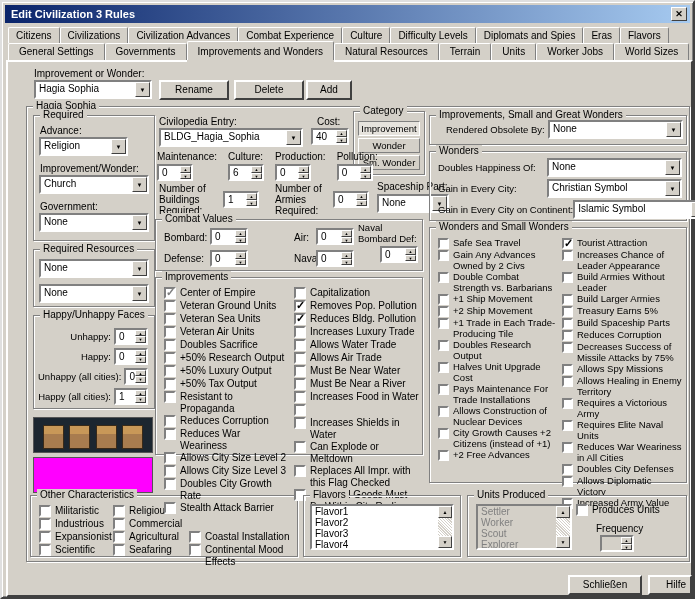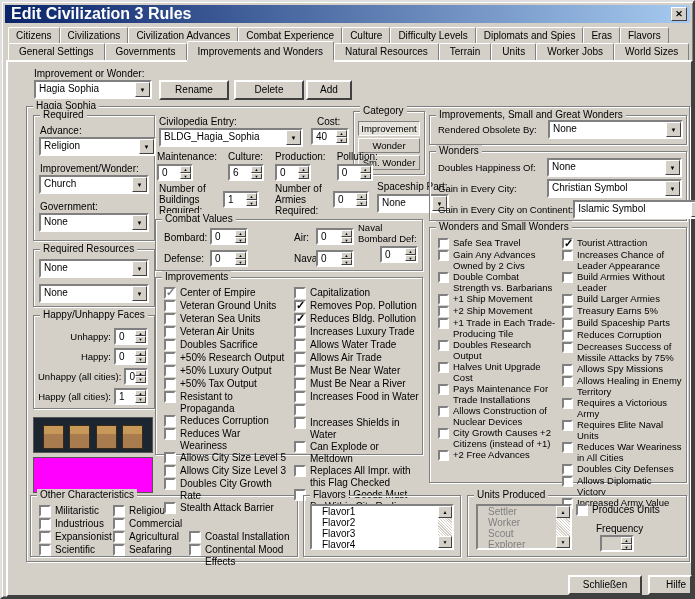--- a/index.html
+++ b/index.html
@@ -6,21 +6,21 @@
   html,body { width:695px; height:599px; overflow:hidden; }
   body { font-family:"Liberation Sans", sans-serif; font-size:10px; color:#000; background:#d4d0c8; }
 
   .win { position:relative; width:695px; height:599px; background:#d4d0c8;
          border:2px solid; border-color:#dfdfdf #404040 #404040 #dfdfdf;
          box-shadow: inset 1px 1px 0 #fff, inset -1px -1px 0 #808080; }
 
   .titlebar { position:absolute; left:3px; top:3px; right:3px; height:18px;
               background:linear-gradient(90deg,#0a246a,#a6caf0);
               display:flex; align-items:center; padding:0 3px 0 6px; }
-  .title-text { color:#fff; font-weight:bold; font-size:16px; flex:1; white-space:nowrap; }
+  .title-text { color:#fff; font-weight:bold; font-size:11px; flex:1; white-space:nowrap; }
   .tb-close { width:16px; height:14px; background:#d4d0c8; border:1px solid;
               border-color:#fff #404040 #404040 #fff; font-size:9px; line-height:12px;
               text-align:center; font-weight:bold; color:#000; }
 
   .tabrow { position:absolute; display:flex; }
   .tabs-r1 { left:6px; top:25px; height:16px; z-index:1; }
   .tabs-r2 { left:6px; top:41px; height:17px; z-index:5; }
   .tab { background:#d4d0c8; border:1px solid; border-color:#fff #808080 #808080 #fff;
          border-bottom:none; padding:2px 7px 0 7px; white-space:nowrap;
          border-radius:2px 2px 0 0; font-size:10px; }
@@ -91,21 +91,21 @@
   .cat-btn.active { border-color:#808080 #fff #fff #808080; background:#e6e3dd; }
 
   .w-rows { position:absolute; left:0; top:5px; right:4px; }
   .w-row { display:flex; align-items:center; height:21px; padding-left:8px; }
   .w-lbl { flex:1; font-size:9.5px; white-space:nowrap; }
   .w-row .dd { width:135px; flex:0 0 135px; }
 
   .listbox { position:absolute; background:#fff; border:2px solid;
              border-color:#808080 #fff #fff #808080; display:flex; overflow:hidden; }
   .lb-items { flex:1; overflow:hidden; }
-  .lb-item { font-size:10px; line-height:11px; padding-left:10px; white-space:nowrap; }
+  .lb-item { font-size:10px; line-height:11px; padding-left:3px; white-space:nowrap; }
   .listbox.disabled { background:#d4d0c8; }
   .listbox.disabled .lb-item { color:#808080; }
   .sb { width:14px; display:flex; flex-direction:column; background:#d4d0c8; }
   .sb-btn { height:12px; background:#d4d0c8; border:1px solid;
             border-color:#fff #404040 #404040 #fff; font-size:5px; line-height:10px;
             text-align:center; }
   .sb-track { flex:1; background:repeating-linear-gradient(45deg,#fff 0 1px,#d4d0c8 1px 2px); }
 
   .img-box { position:absolute; width:120px; height:36px; border:1px solid #555;
              display:flex; align-items:flex-end; justify-content:space-around;
@@ -208,21 +208,21 @@
     <button class="btn" style="left:151px;top:18px;width:70px;">Rename</button>
     <button class="btn" style="left:226px;top:18px;width:70px;">Delete</button>
     <button class="btn" style="left:298px;top:18px;width:46px;">Add</button>
 
     <div class="group" style="left:18px;top:44px;width:664px;height:456px;">
       <span class="legend">Hagia Sophia</span>
 
       <div class="group" style="left:6px;top:8px;width:122px;height:126px;">
         <span class="legend">Required</span>
         <div class="lbl" style="left:6px;top:9px;">Advance:</div>
-        <div class="dd" style="position:absolute;left:5px;top:21px;width:117px;">
+        <div class="dd" style="position:absolute;left:5px;top:21px;width:89px;">
           <span class="dd-val">Religion</span>
           <span class="dd-btn">▼</span>
         </div>
         <div class="lbl" style="left:6px;top:47px;">Improvement/Wonder:</div>
         <div class="dd" style="position:absolute;left:5px;top:59px;width:110px;">
           <span class="dd-val">Church</span>
           <span class="dd-btn">▼</span>
         </div>
         <div class="lbl" style="left:6px;top:85px;">Government:</div>
         <div class="dd" style="position:absolute;left:5px;top:97px;width:110px;">
@@ -564,21 +564,21 @@
               <span class="cb-lbl">Reduces Corruption</span>
             </div>
 
             <div class="cb-row">
               <span class="cb"></span>
               <span class="cb-lbl">Reduces War Weariness</span>
             </div>
 
             <div class="cb-row">
               <span class="cb"></span>
-              <span class="cb-lbl">Allows City Size Level 5</span>
+              <span class="cb-lbl">Allows City Size Level 2</span>
             </div>
 
             <div class="cb-row">
               <span class="cb"></span>
               <span class="cb-lbl">Allows City Size Level 3</span>
             </div>
 
             <div class="cb-row">
               <span class="cb"></span>
               <span class="cb-lbl">Doubles City Growth Rate</span>
@@ -657,21 +657,21 @@
 
             <div class="cb-row">
               <span class="cb"></span>
               <span class="cb-lbl">Required Goods Must Be Within City Radius</span>
             </div>
           </div>
       </div>
 
       <div class="group" style="left:402px;top:8px;width:258px;height:30px;">
         <span class="legend">Improvements, Small and Great Wonders</span>
-        <div class="lbl" style="left:8px;top:8px;font-size:9.5px;">Rendered Obsolete By:</div>
+        <div class="lbl" style="left:16px;top:8px;font-size:9.5px;">Rendered Obsolete By:</div>
         <div class="dd" style="position:absolute;left:118px;top:4px;width:135px;">
           <span class="dd-val">None</span>
           <span class="dd-btn">▼</span>
         </div>
       </div>
 
       <div class="group" style="left:402px;top:44px;width:258px;height:70px;">
         <span class="legend">Wonders</span>
         <div class="w-rows">
 

